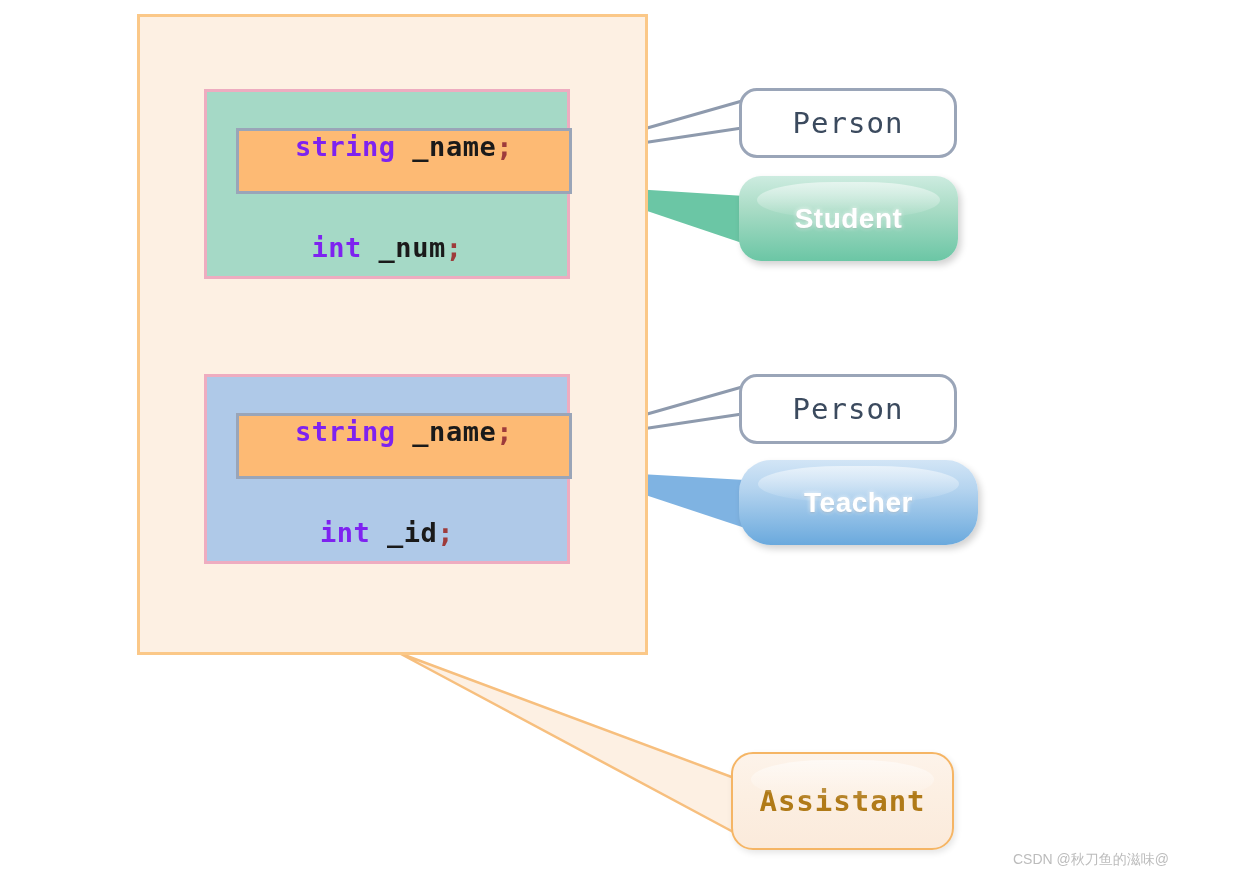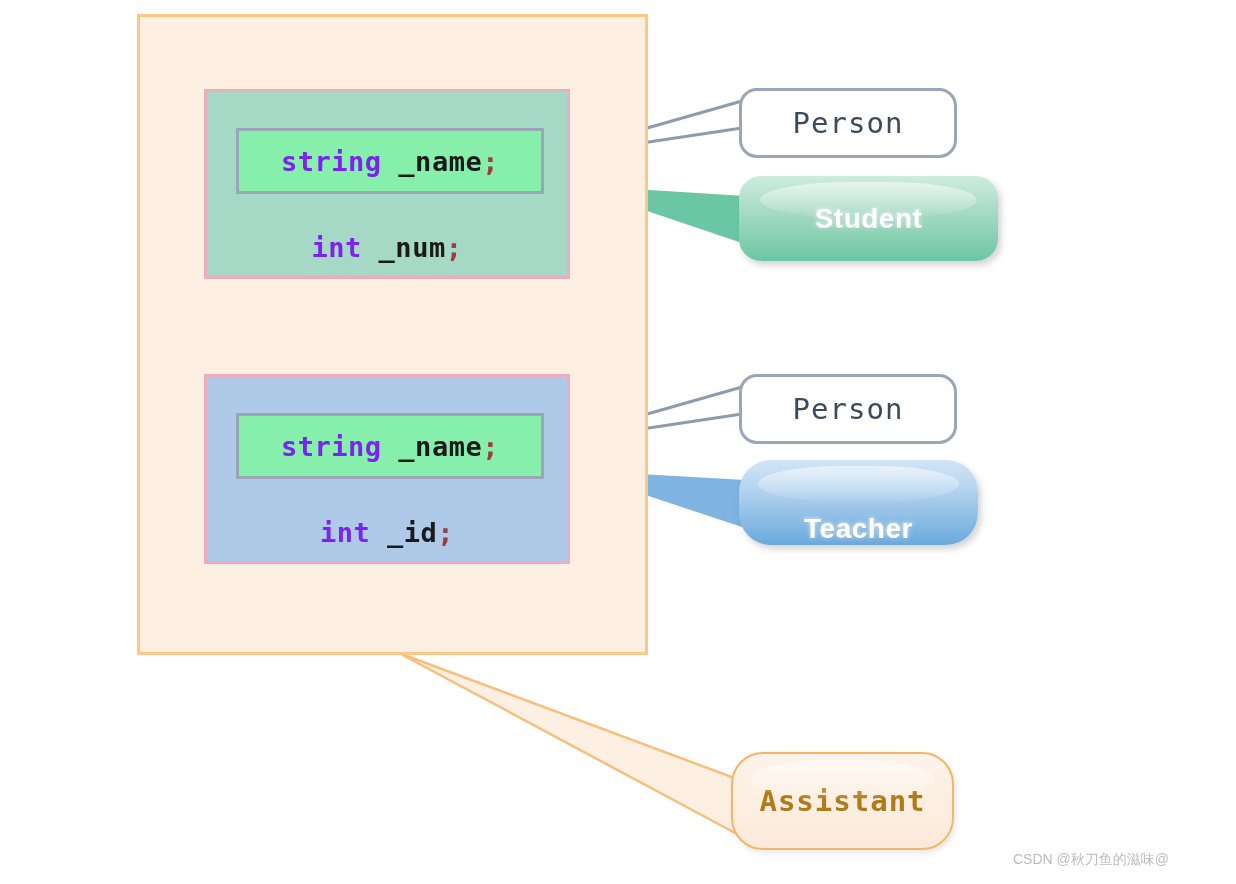--- a/index.html
+++ b/index.html
@@ -59,27 +59,27 @@
     height: 190px;
     background: #afc9e8;
     border: 3px solid #eeacc0;
   }
 
   
   .field-box {
     position: absolute;
     left: 29px;
     top: 36px;
-    width: 308px;
+    width: 336px;
     height: 66px;
-    background: #86efac;
+    background: #fdba74;
     border: 3px solid #9aa5b8;
     box-sizing: border-box;
     display: flex;
-    align-items: center;
+    align-items: flex-start;
     justify-content: center;
   }
 
   
   .code {
     font-family: "DejaVu Sans Mono", "Liberation Mono", monospace;
     font-size: 27px;
     font-weight: bold;
     white-space: pre;
     letter-spacing: 0.5px;
@@ -127,52 +127,51 @@
     font-weight: normal;
     color: #3b4a5e;
     letter-spacing: 1px;
   }
   .pill.person#person-1 { left: 739px; top: 88px; }
   .pill.person#person-2 { left: 739px; top: 374px; }
 
   .pill.student {
     left: 739px;
     top: 176px;
-    width: 259px;
+    width: 219px;
     height: 85px;
     border-radius: 22px;
     background: linear-gradient(180deg, #cdece0 0%, #aadcc6 38%, #6bc6a5 100%);
     box-shadow: 3px 4px 7px rgba(0,0,0,0.18);
   }
   .pill.teacher {
     left: 739px;
     top: 460px;
     width: 239px;
     height: 85px;
     border-radius: 32px;
     background: linear-gradient(180deg, #d2e5f6 0%, #b5d4ef 34%, #6aa9dd 100%);
     box-shadow: 3px 4px 7px rgba(0,0,0,0.18);
-    align-items: flex-end;
   }
   .pill.student .pill-label,
   .pill.teacher .pill-label {
     font-family: "Liberation Sans", sans-serif;
     font-size: 28px;
     font-weight: bold;
     color: #ffffff;
     text-shadow: 0 0 4px rgba(255,255,255,0.85), 0 1px 2px rgba(0,0,0,0.18);
     letter-spacing: 0.5px;
   }
 
   .pill.assistant {
     left: 731px;
     top: 752px;
     width: 223px;
     height: 98px;
-    border-radius: 32px;
+    border-radius: 22px;
     background: linear-gradient(180deg, #fdf3ea 0%, #fcefe2 45%, #fbeadb 100%);
     border: 2px solid #f5b565;
     box-shadow: 2px 3px 6px rgba(0,0,0,0.10);
   }
   .pill.assistant .pill-label {
     font-family: "DejaVu Sans Mono", "Liberation Mono", monospace;
     font-size: 29px;
     font-weight: bold;
     color: #b07a18;
     letter-spacing: 1px;

